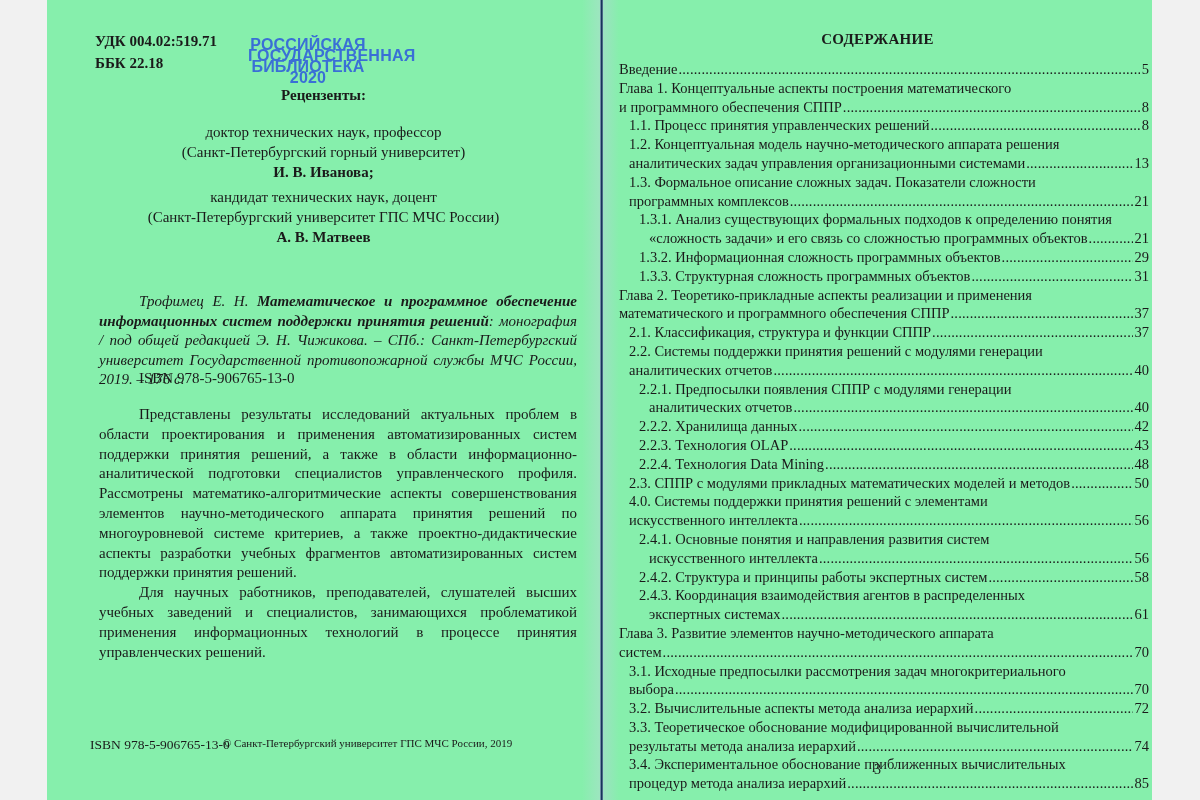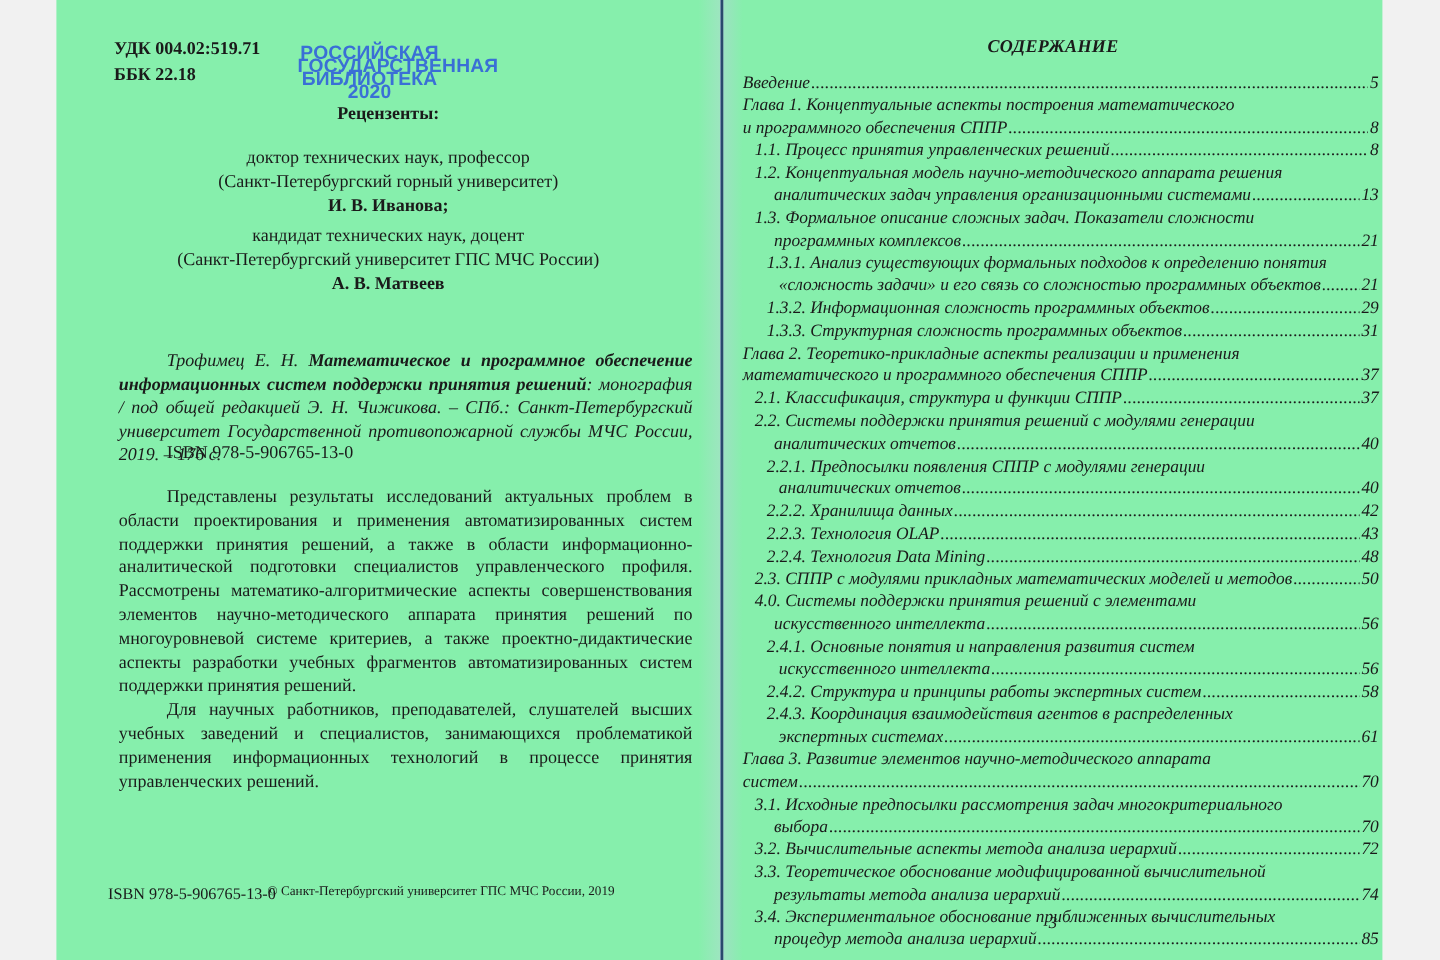--- a/index.html
+++ b/index.html
@@ -52,41 +52,41 @@
   .abstract {
     position: absolute; left: 52px; top: 405px; width: 478px;
     font-size: 15px; line-height: 19.8px; text-align: justify;
   }
   .abstract p { margin: 0; text-indent: 40px; }
 
   .footer-isbn { position: absolute; left: 43px; top: 737px; font-size: 13.5px; }
   .footer-copy { position: absolute; left: 176px; top: 737px; font-size: 11px; }
 
   
-  .right { position: absolute; left: 556px; top: 0; width: 549px; height: 800px; font-style: italic; }
+  .right { position: absolute; left: 556px; top: 0; width: 549px; height: 800px; }
   .toc-title { position: absolute; left: 0; width: 549px; top: 31px; text-align: center; font-weight: bold; font-size: 15px; letter-spacing: 0.3px; }
   .toc { position: absolute; left: 16px; top: 60px; width: 530px; }
   .toc-entry { font-size: 14.5px; line-height: 18.8px; position: relative; }
   .toc-entry .line { display: block; white-space: nowrap; }
   .toc-entry .last {
     display: flex; align-items: baseline; white-space: nowrap;
   }
   .toc-entry .last .txt { flex: 0 0 auto; }
   .toc-entry .last .dots {
     flex: 1 1 auto; overflow: hidden; white-space: nowrap; margin: 0 2px 0 1px;
   }
   .toc-entry .last .dots::before {
     content: "....................................................................................................................................................................................................................";
     letter-spacing: 0.2px;
   }
   .toc-entry .last .pg { flex: 0 0 auto; }
   .lvl0 { padding-left: 0; }
   .lvl1 { padding-left: 10px; }
   .lvl2 { padding-left: 20px; }
-  .lvl1 .cont { padding-left: 0; margin-left: 16px; }
+  .lvl1 .cont { padding-left: 0; }
   .lvl2 .cont { padding-left: 10px; }
   .page-number { position: absolute; left: 0; width: 549px; top: 762px; text-align: center; font-size: 14px; }
 </style>
 </head>
 <body>
 
 <div class="spread">
 
   <div class="left">
     <div class="codes">

